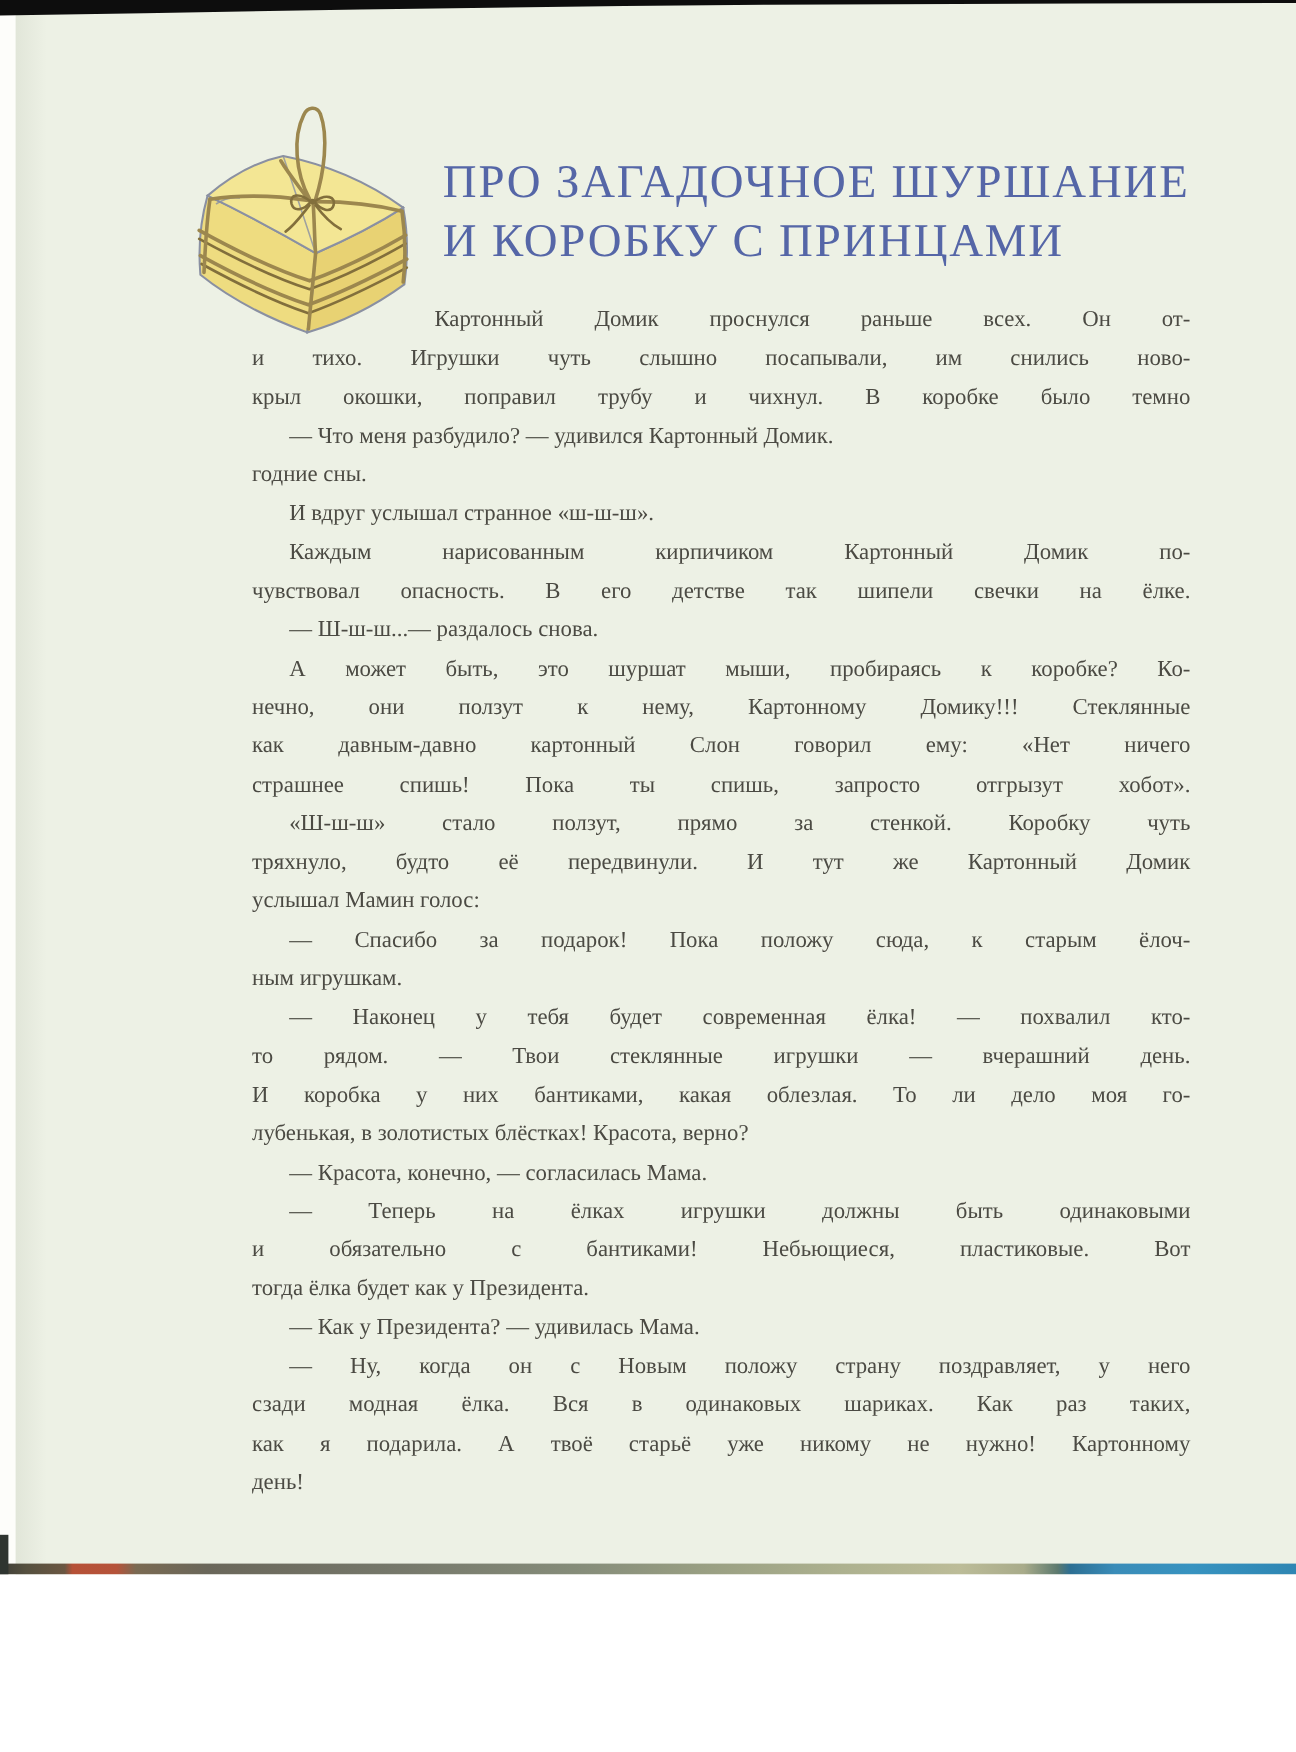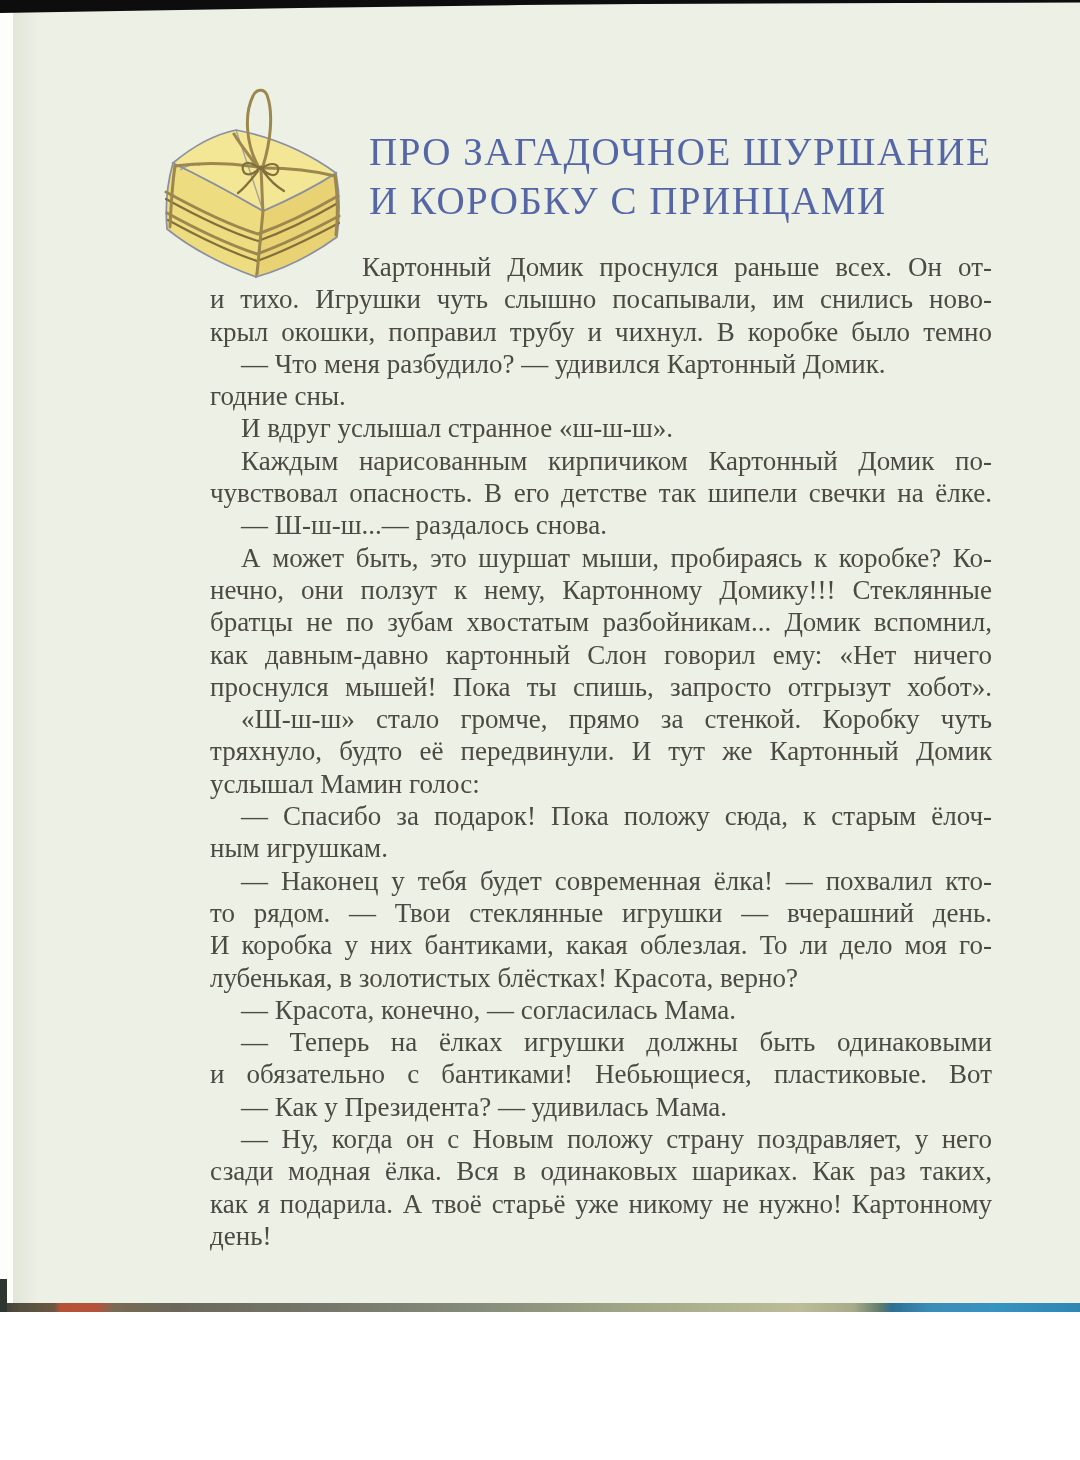--- a/index.html
+++ b/index.html
@@ -43,21 +43,21 @@
     position:absolute;left:369px;top:127px;
     color:var(--title-color,#5566a7);
     font-size:39px;line-height:49px;letter-spacing:1.5px;
     font-weight:normal;white-space:nowrap;
   }
 
   
   #body-text{
     position:absolute;left:210px;top:251px;width:782px;
     color:var(--ink-color,#4b4a43);
-    font-size:27px;line-height:32.3px;
+    font-size:19px;line-height:32.3px;
   }
   #body-text .line{
     height:32.3px;
     text-align:justify;text-align-last:justify;
     white-space:normal;
   }
   #body-text .line.end{text-align-last:left;}
   #body-text .line.indent{padding-left:31px;}
   #body-text .line.wide-indent{padding-left:152px;}
 
@@ -136,35 +136,35 @@
       <div class="line">и тихо. Игрушки чуть слышно посапывали, им снились ново-</div>
       <div class="line">крыл окошки, поправил трубу и чихнул. В коробке было темно</div>
       <div class="line end indent">— Что меня разбудило? — удивился Картонный Домик.</div>
       <div class="line end">годние сны.</div>
       <div class="line end indent">И вдруг услышал странное «ш-ш-ш».</div>
       <div class="line indent">Каждым нарисованным кирпичиком Картонный Домик по-</div>
       <div class="line">чувствовал опасность. В его детстве так шипели свечки на ёлке.</div>
       <div class="line end indent">— Ш-ш-ш...— раздалось снова.</div>
       <div class="line indent">А может быть, это шуршат мыши, пробираясь к коробке? Ко-</div>
       <div class="line">нечно, они ползут к нему, Картонному Домику!!! Стеклянные</div>
-      <div class="line">братцы не по зубам хвостатым разбойникам... Домик вспомнил,</div>
       <div class="line">как давным-давно картонный Слон говорил ему: «Нет ничего</div>
-      <div class="line">проснулся мышей! Пока ты спишь, запросто отгрызут хобот».</div>
-      <div class="line indent">«Ш-ш-ш» стало громче, прямо за стенкой. Коробку чуть</div>
+      <div class="line">страшнее спишь! Пока ты спишь, запросто отгрызут хобот».</div>
+      <div class="line indent">«Ш-ш-ш» стало ползут, прямо за стенкой. Коробку чуть</div>
       <div class="line">тряхнуло, будто её передвинули. И тут же Картонный Домик</div>
       <div class="line end">услышал Мамин голос:</div>
       <div class="line indent">— Спасибо за подарок! Пока положу сюда, к старым ёлоч-</div>
       <div class="line end">ным игрушкам.</div>
       <div class="line indent">— Наконец у тебя будет современная ёлка! — похвалил кто-</div>
       <div class="line">то рядом. — Твои стеклянные игрушки — вчерашний день.</div>
       <div class="line">И коробка у них бантиками, какая облезлая. То ли дело моя го-</div>
       <div class="line end">лубенькая, в золотистых блёстках! Красота, верно?</div>
       <div class="line end indent">— Красота, конечно, — согласилась Мама.</div>
       <div class="line indent">— Теперь на ёлках игрушки должны быть одинаковыми</div>
       <div class="line">и обязательно с бантиками! Небьющиеся, пластиковые. Вот</div>
+      <div class="line end">тогда ёлка будет как у Президента.</div>
       <div class="line end indent">— Как у Президента? — удивилась Мама.</div>
       <div class="line indent">— Ну, когда он с Новым положу страну поздравляет, у него</div>
       <div class="line">сзади модная ёлка. Вся в одинаковых шариках. Как раз таких,</div>
       <div class="line">как я подарила. А твоё старьё уже никому не нужно! Картонному</div>
       <div class="line end">день!</div>
     </div>
 
   <div id="page-number">4</div>
 
 </div>

